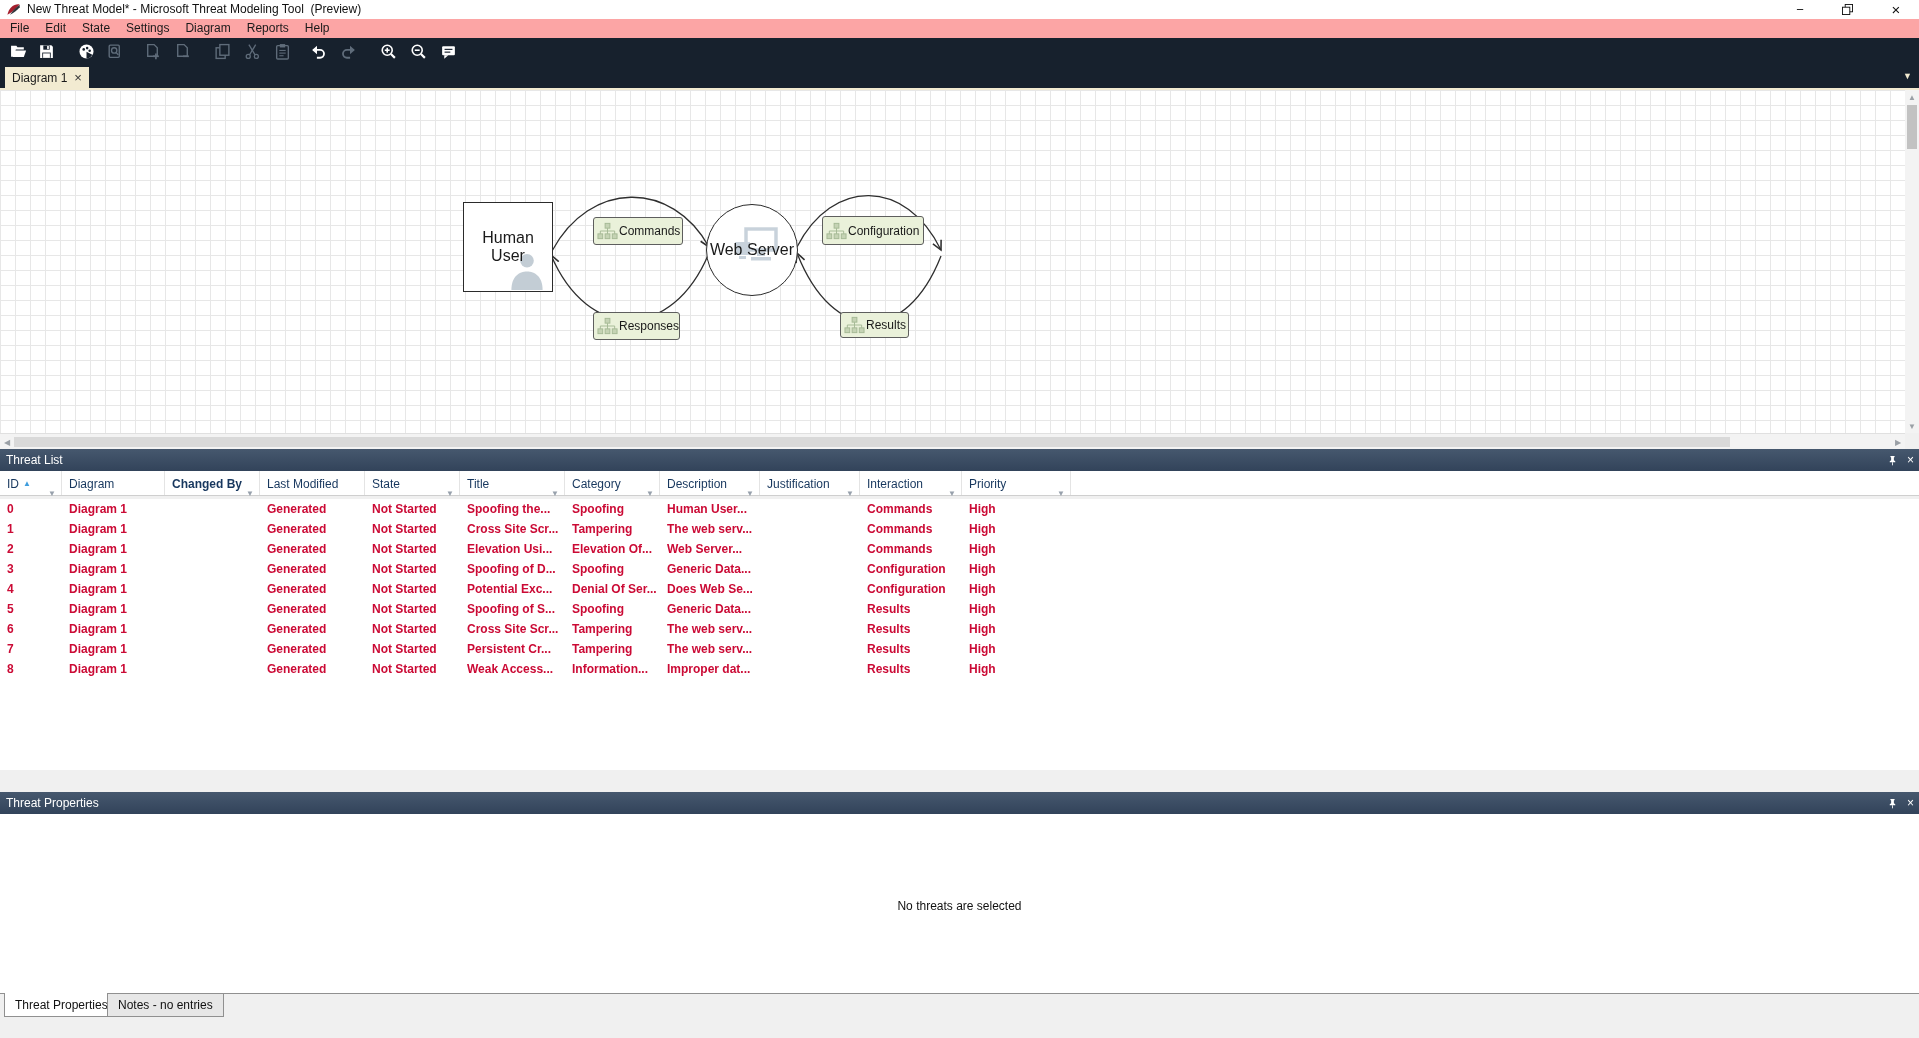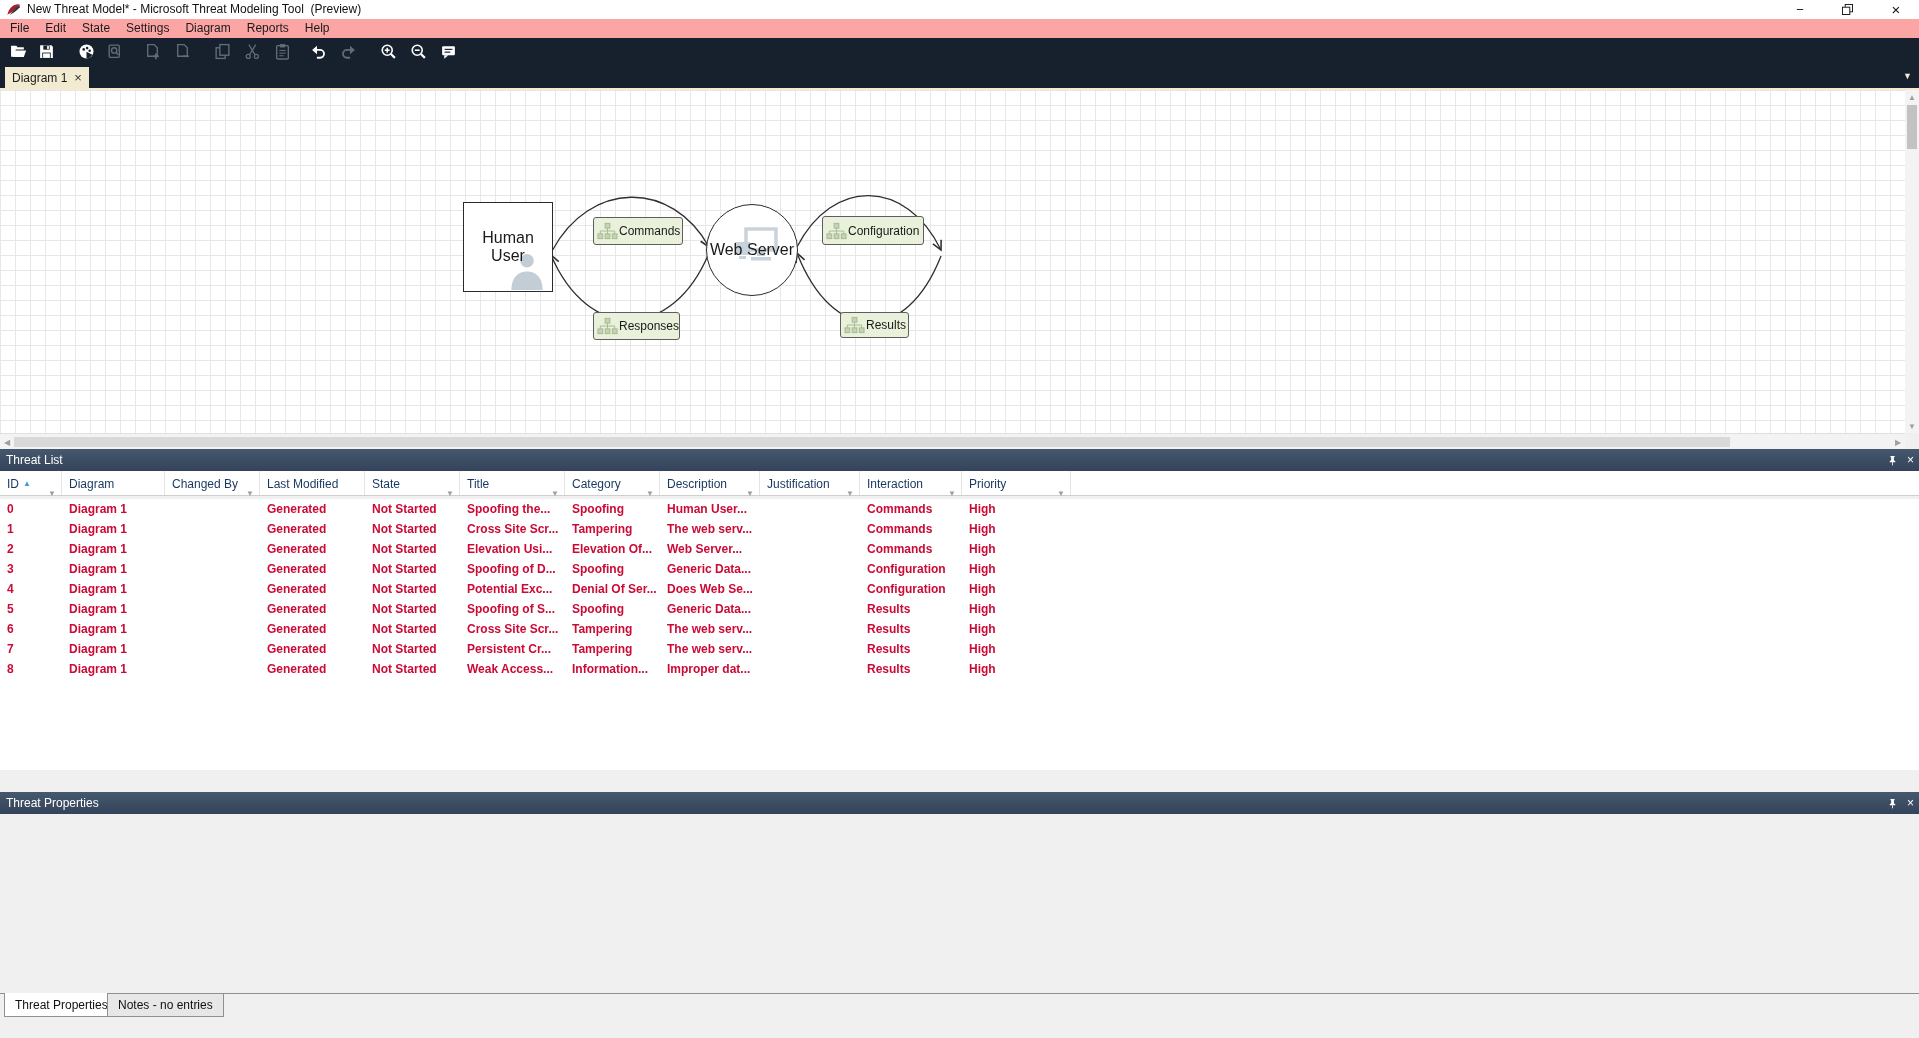--- a/index.html
+++ b/index.html
@@ -356,21 +356,21 @@
       <svg viewBox="0 0 16 16" fill="#fff">
           <path d="M5 1.5h6v1.5l-1 .5v4l2 1.5v1.5H4V9l2-1.5v-4l-1-.5z"></path>
           <rect x="7.4" y="10.5" width="1.2" height="4.5"></rect>
         </svg>
       <span class="xglyph">×</span>
     </span>
   </div>
   <div id="tl-colhead">
       <div class="hcell" style="width: 62px;">ID<span class="sort">▲</span><span class="filt">▼</span></div>
       <div class="hcell" style="width: 103px;">Diagram</div>
-      <div class="hcell" style="width: 95px;">Changed By<span class="filt">▼</span></div>
+      <div class="hcell" style="width: 95px; font-weight: bold;">Changed By<span class="filt">▼</span></div>
       <div class="hcell" style="width: 105px;">Last Modified</div>
       <div class="hcell" style="width: 95px;">State<span class="filt">▼</span></div>
       <div class="hcell" style="width: 105px;">Title<span class="filt">▼</span></div>
       <div class="hcell" style="width: 95px;">Category<span class="filt">▼</span></div>
       <div class="hcell" style="width: 100px;">Description<span class="filt">▼</span></div>
       <div class="hcell" style="width: 100px;">Justification<span class="filt">▼</span></div>
       <div class="hcell" style="width: 102px;">Interaction<span class="filt">▼</span></div>
       <div class="hcell" style="width: 109px;">Priority<span class="filt">▼</span></div>
     </div>
   <div id="tl-body">
@@ -496,20 +496,23 @@
   <div class="panel-header" id="tp-header">
     <span>Threat Properties</span>
     <span class="tools">
       <svg viewBox="0 0 16 16" fill="#fff">
           <path d="M5 1.5h6v1.5l-1 .5v4l2 1.5v1.5H4V9l2-1.5v-4l-1-.5z"></path>
           <rect x="7.4" y="10.5" width="1.2" height="4.5"></rect>
         </svg>
       <span class="xglyph">×</span>
     </span>
   </div>
+  <div id="tp-body">
+    <span id="tp-empty">No threats are selected</span>
+  </div>
 
   <div id="bottom-tabs">
     <div class="btab" id="btab-props">Threat Properties</div>
     <div class="btab" id="btab-notes">Notes - no entries</div>
   </div>
   <div id="footer-space"></div>
 
 </div>
 
 </body></html>

